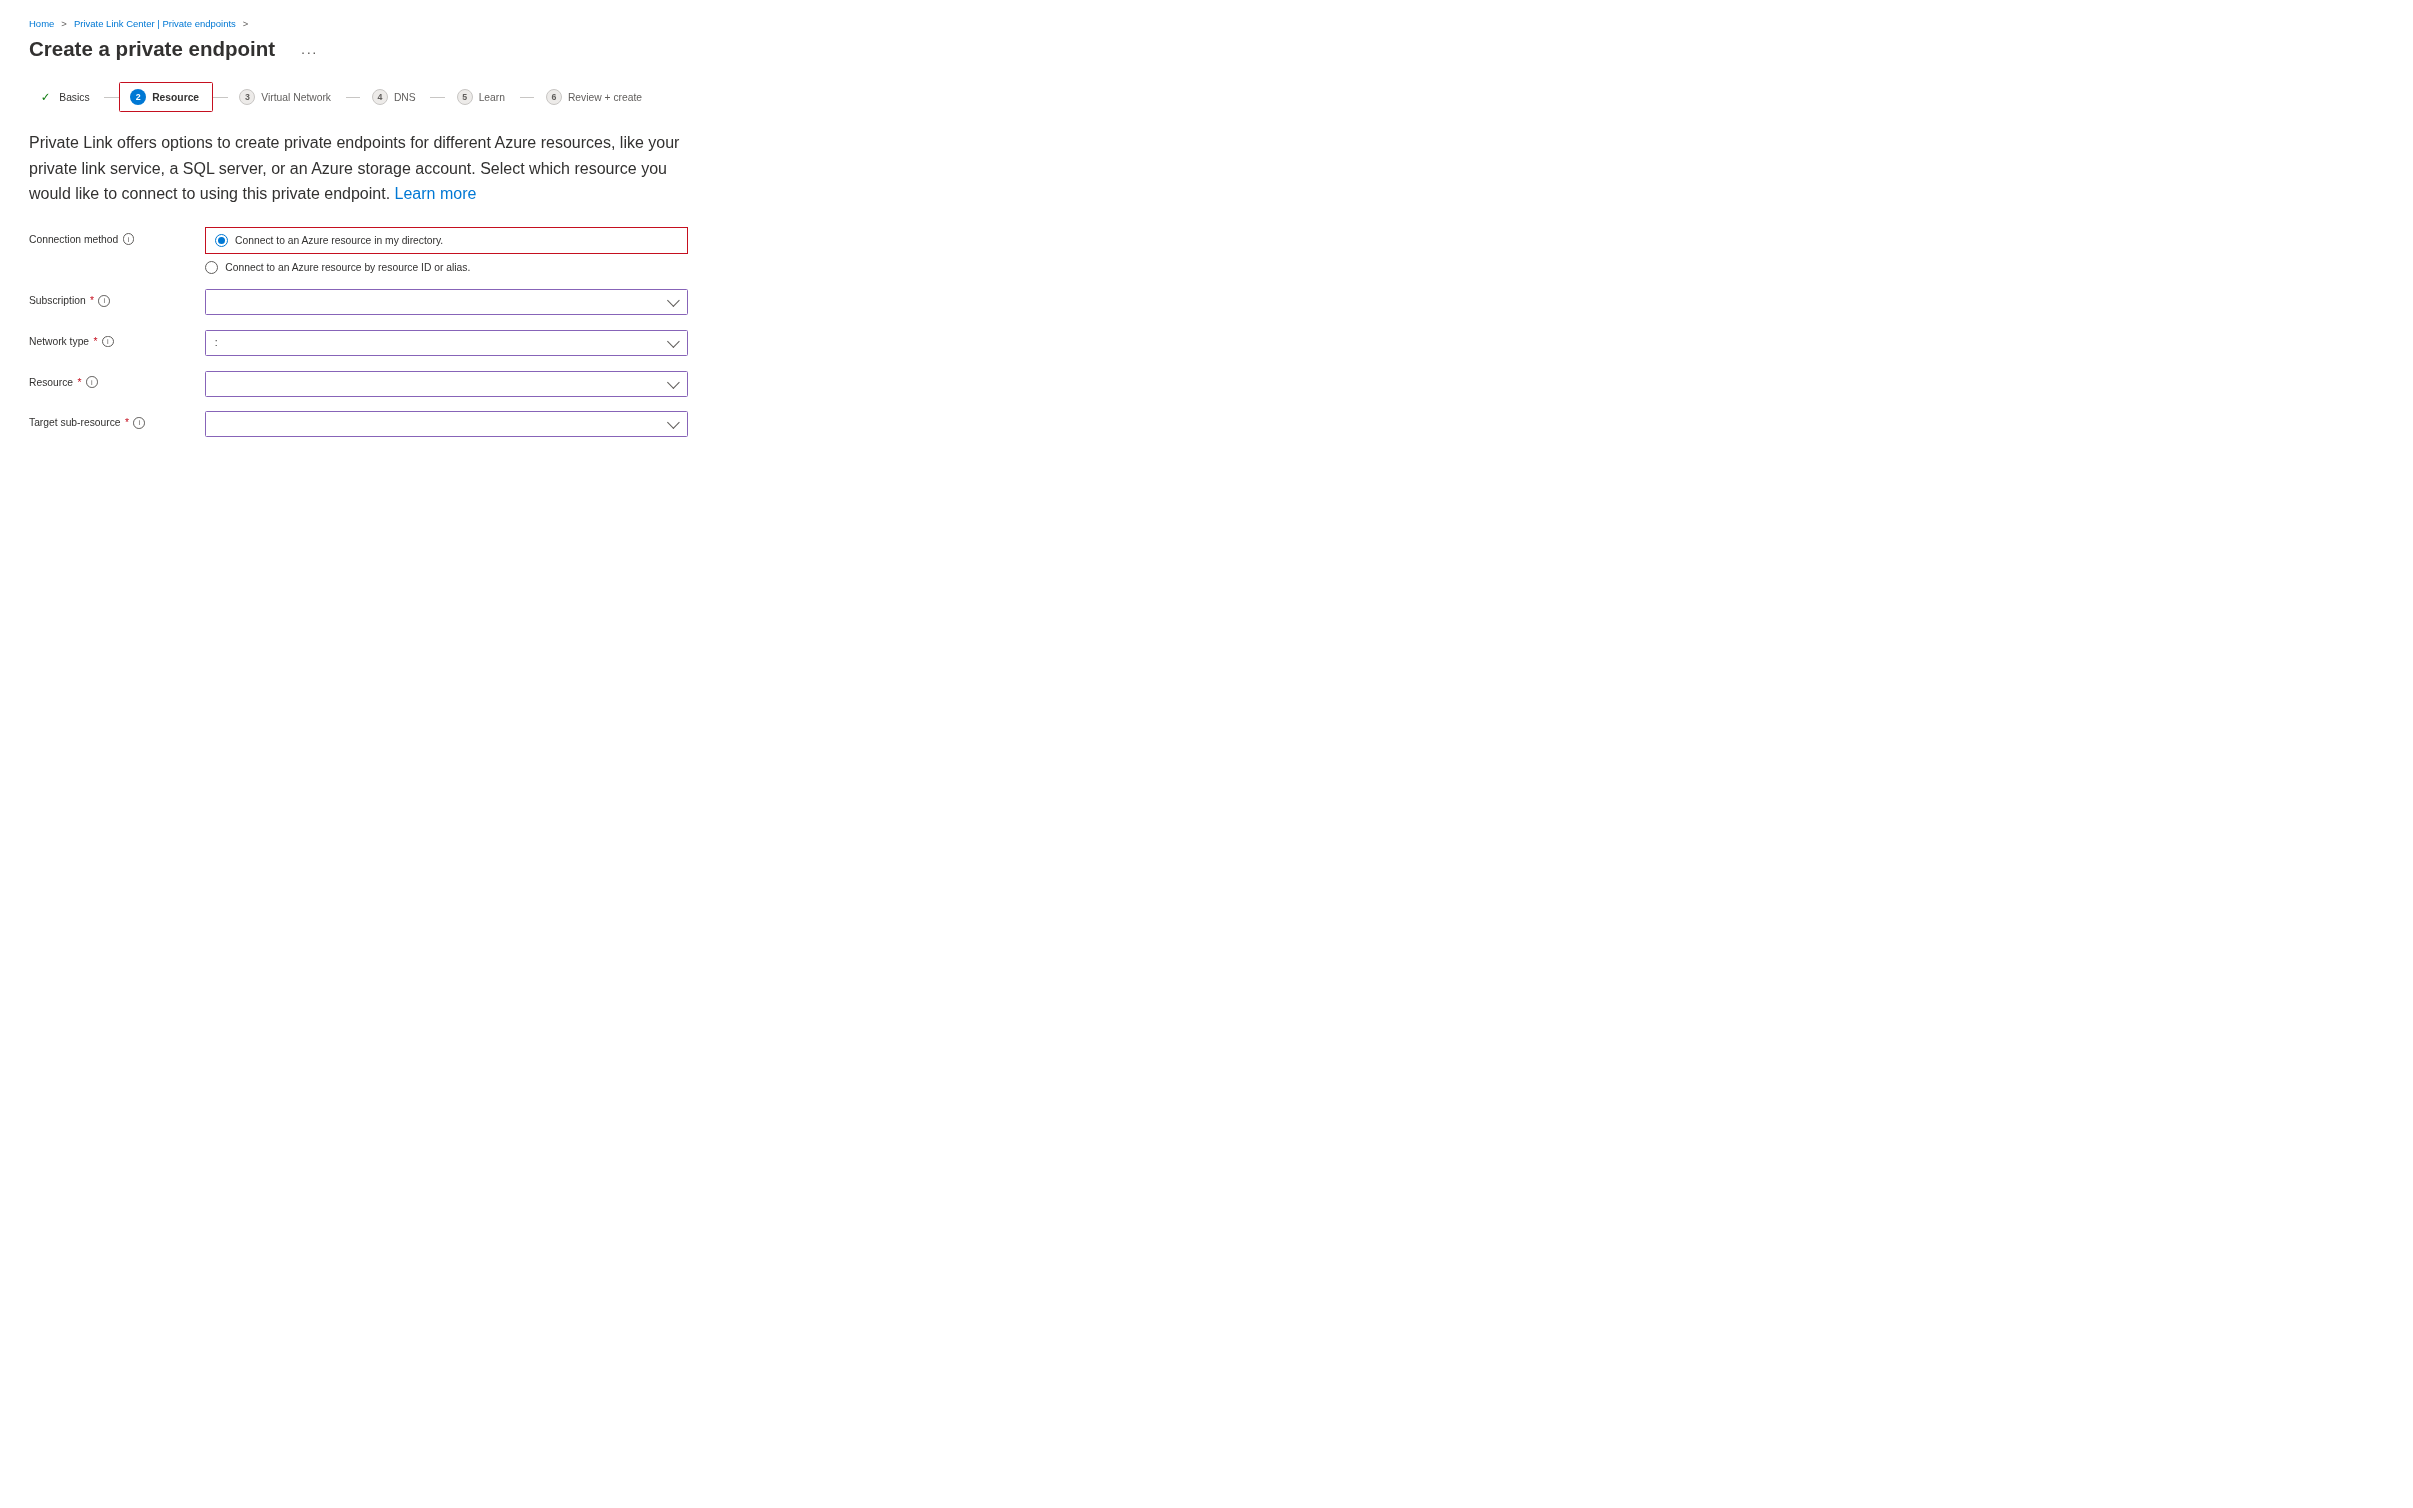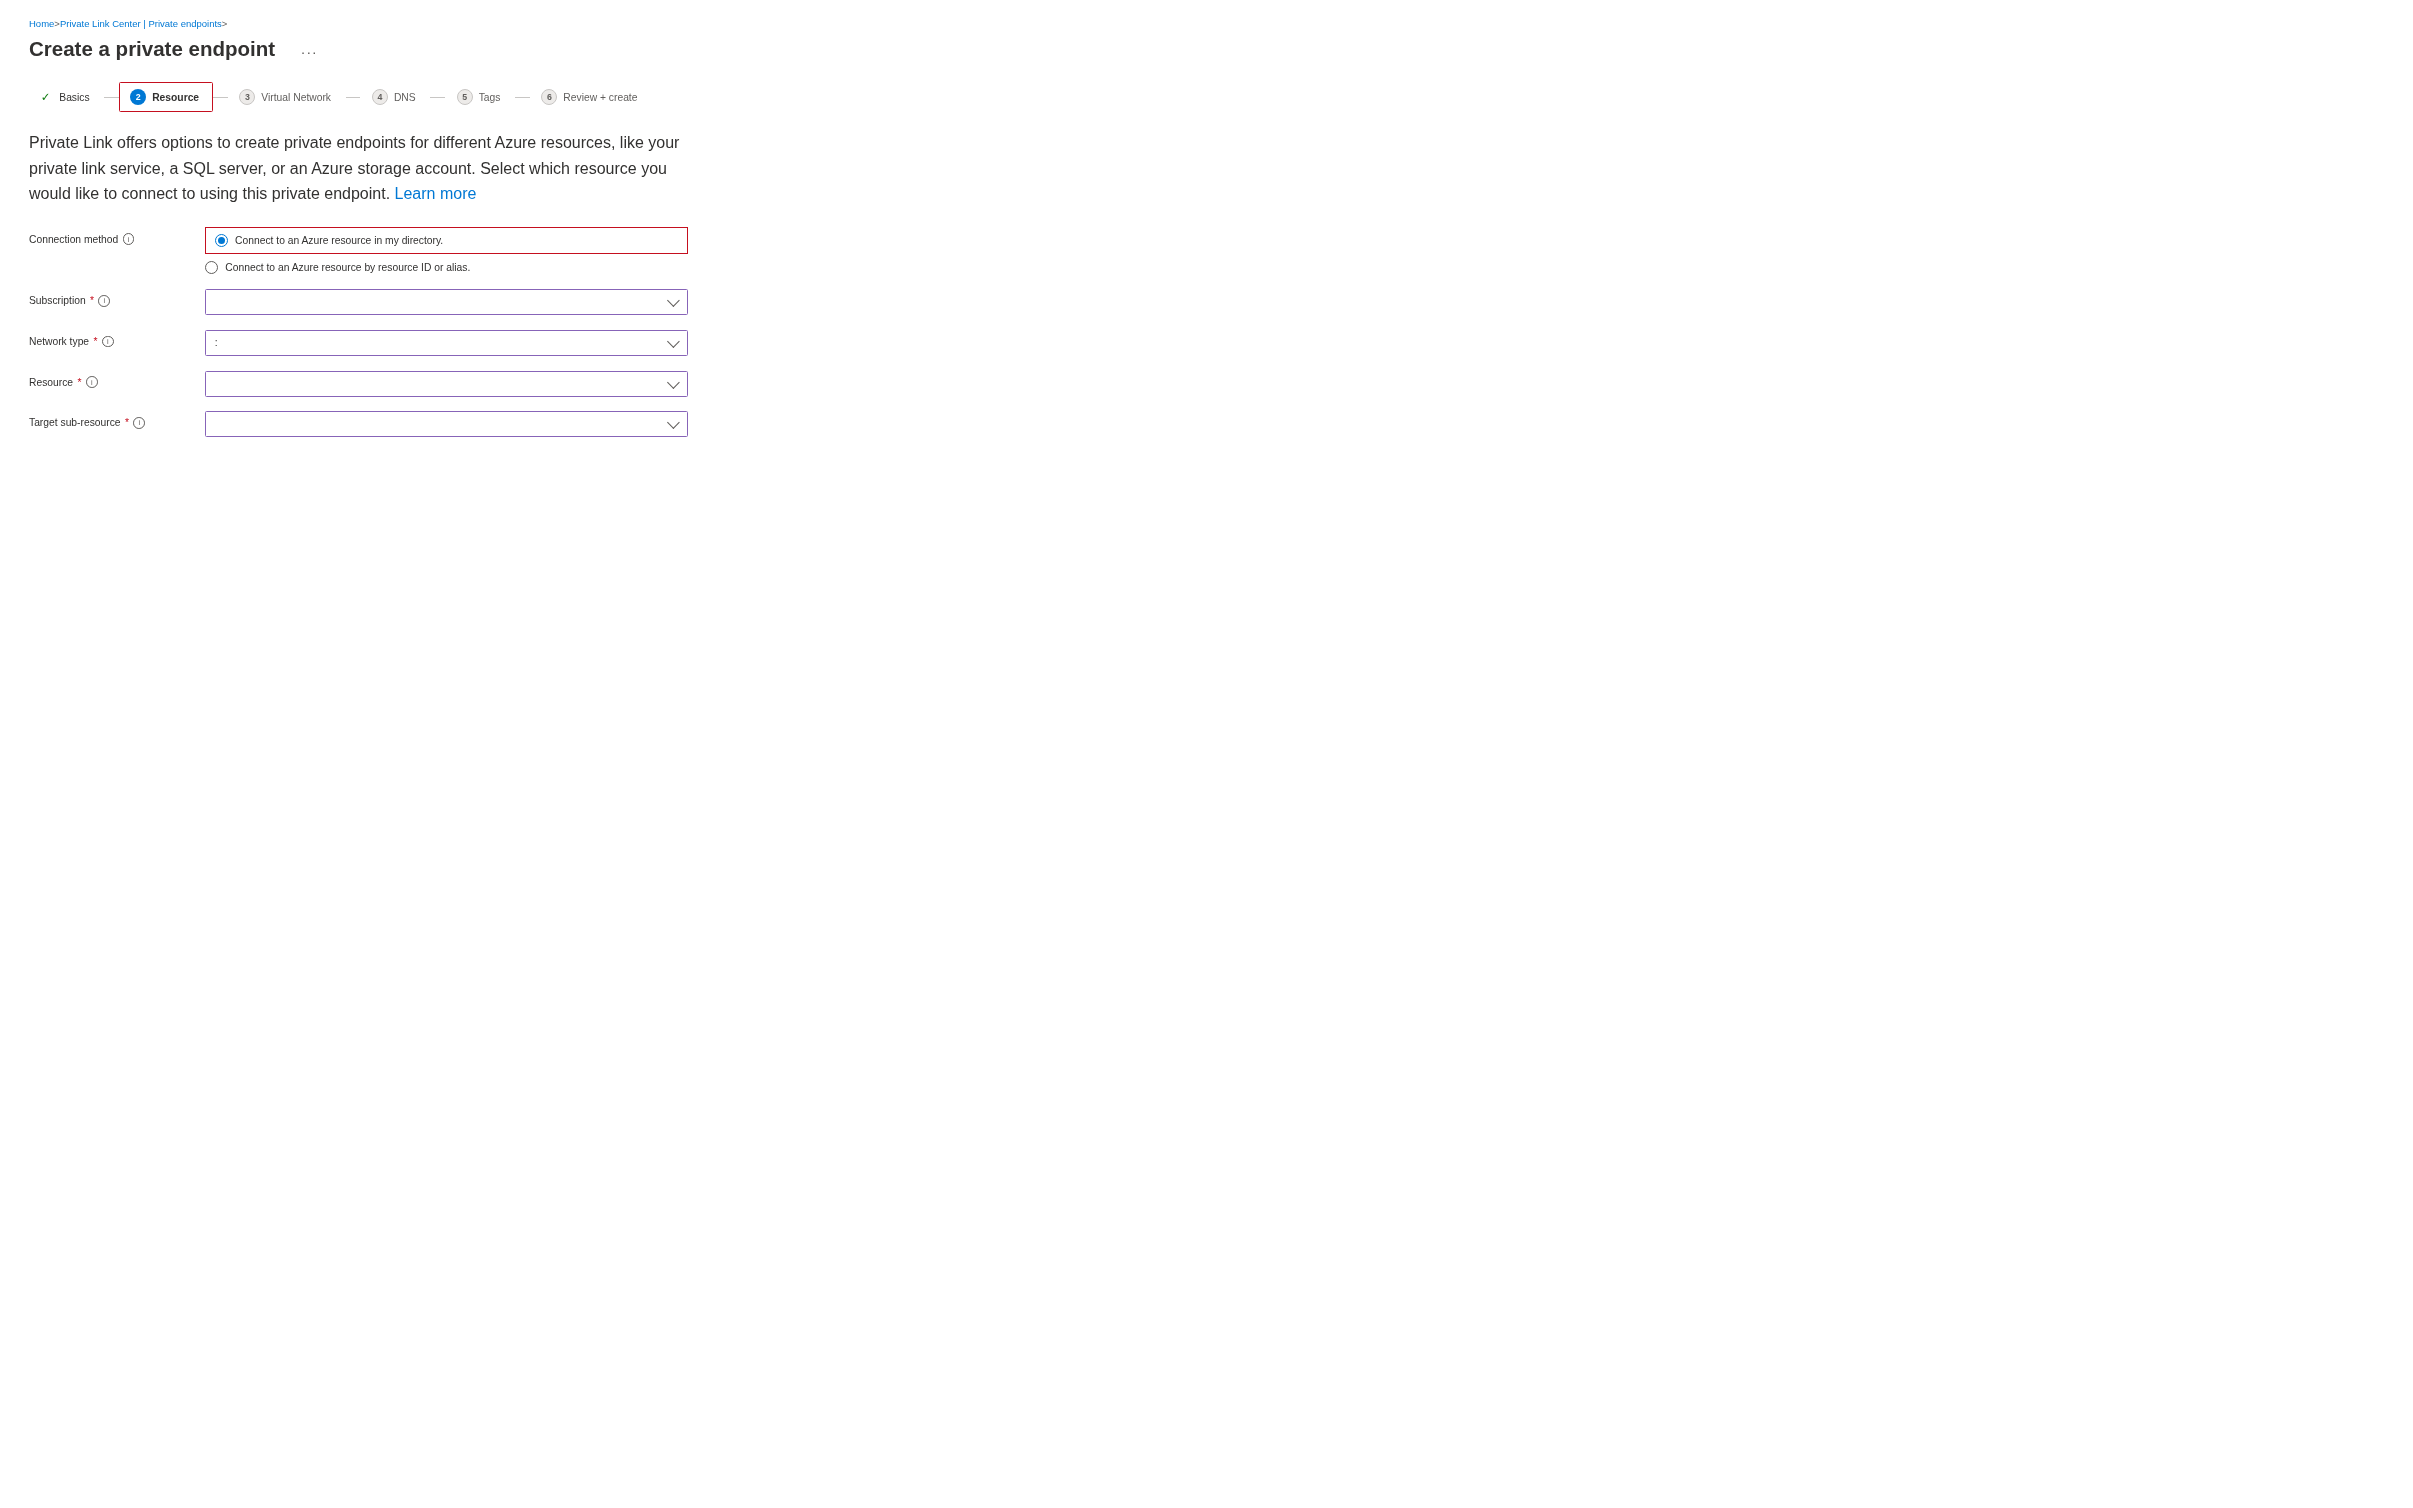--- a/index.html
+++ b/index.html
@@ -12,21 +12,21 @@
       font-family: 'Segoe UI', -apple-system, BlinkMacSystemFont, sans-serif;
       background: #ffffff;
       color: #323130;
       font-size: 10.3px;
       padding: 17.6px 29px;
     }
 
     .breadcrumb {
       display: flex;
       align-items: center;
-      gap: 0;
+      gap: 7px;
       font-size: 9.5px;
       color: #0078d4;
       margin-bottom: 8.8px;
     }
 
     .breadcrumb span {
       color: #605e5c;
     }
 
     .breadcrumb a {
@@ -298,21 +298,21 @@
 
   <div class="tab-item">
     <div class="tab-circle gray">4</div>
     <span>DNS</span>
   </div>
 
   <div class="tab-separator"></div>
 
   <div class="tab-item">
     <div class="tab-circle gray">5</div>
-    <span>Tags</span>
+    <span>Learn</span>
   </div>
 
   <div class="tab-separator"></div>
 
   <div class="tab-item">
     <div class="tab-circle gray">6</div>
     <span>Review + create</span>
   </div>
 </div>
 

